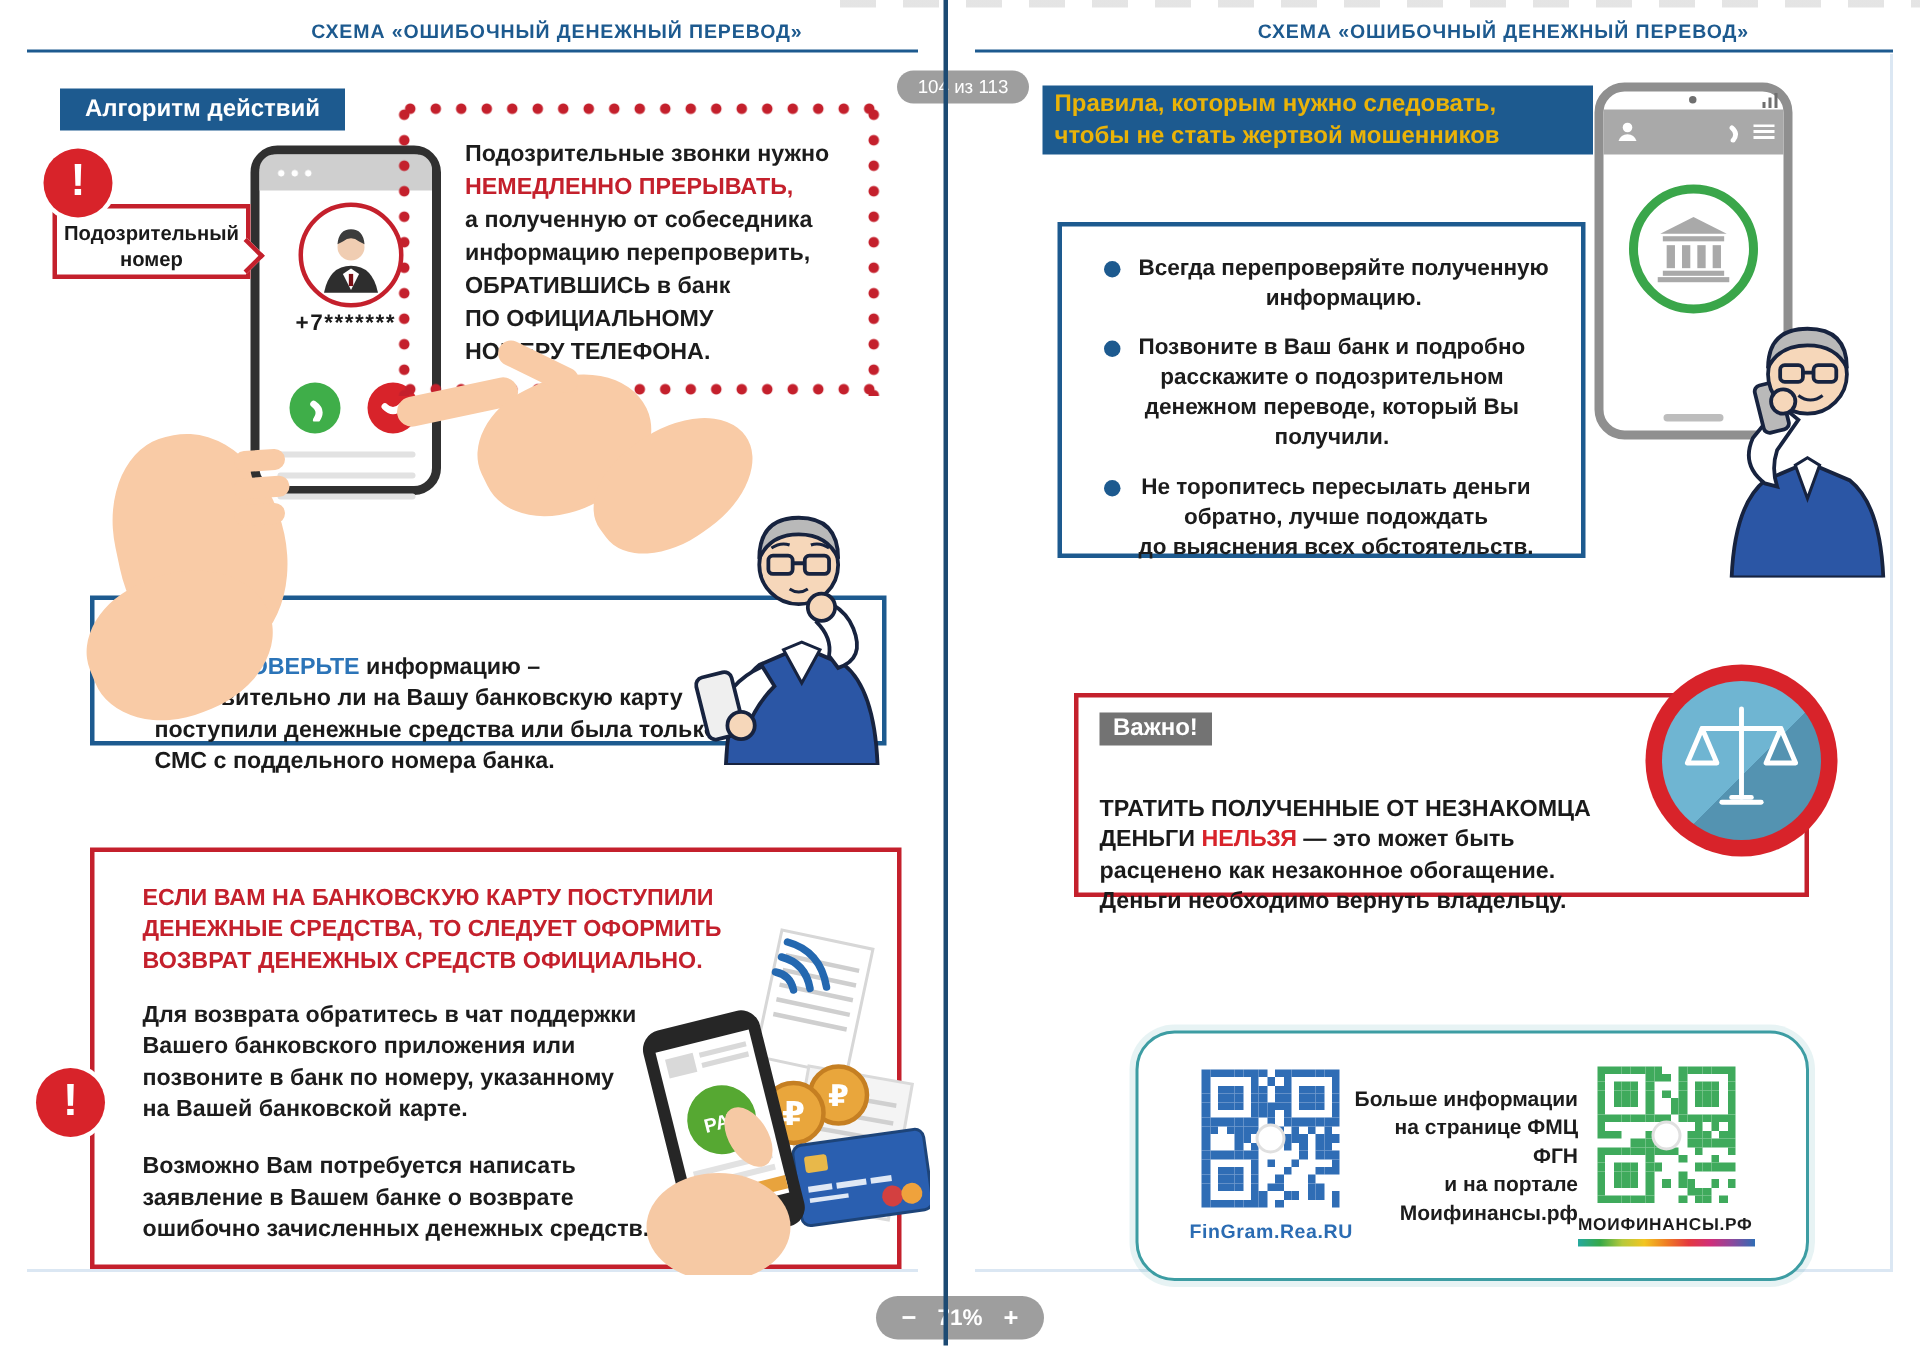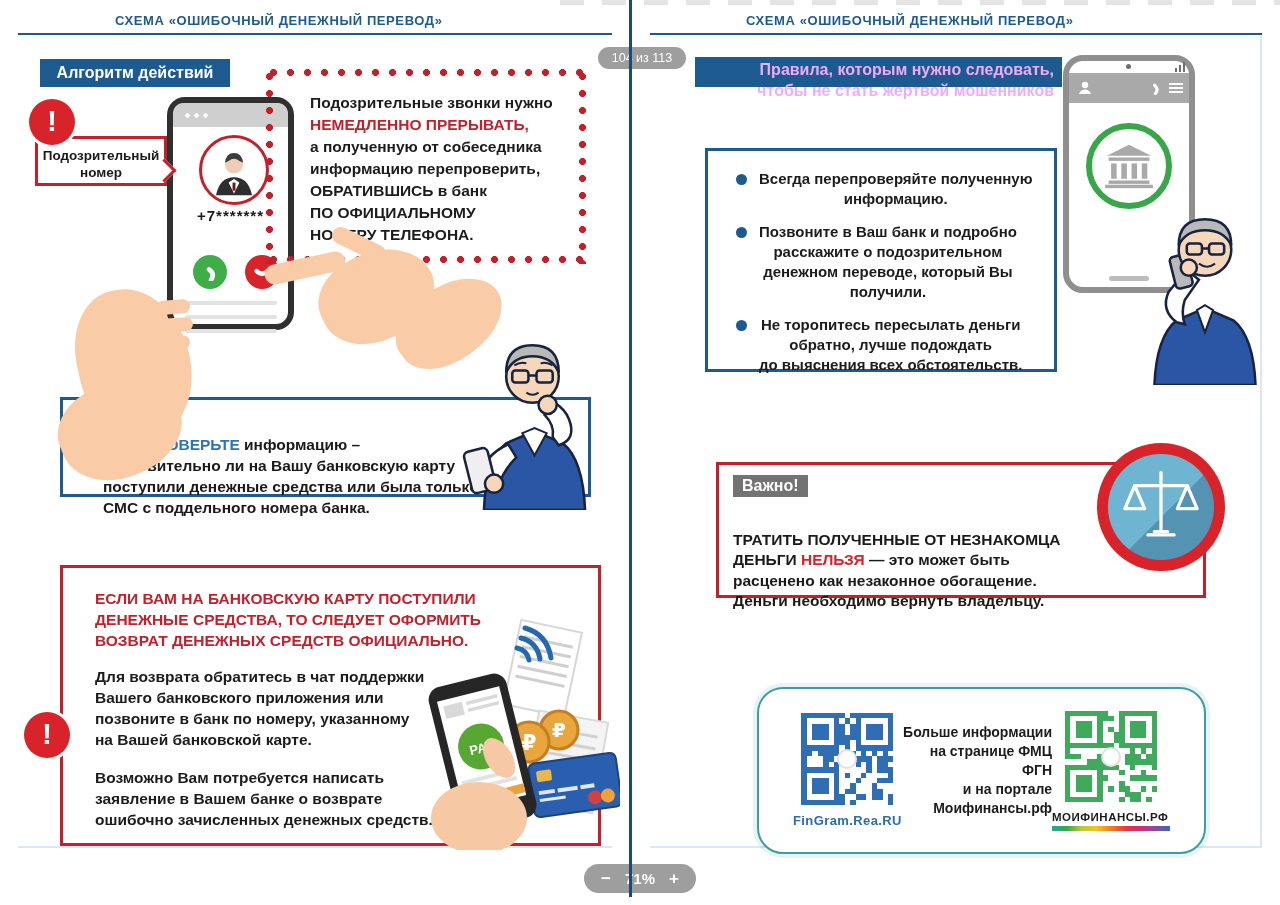--- a/index.html
+++ b/index.html
@@ -2,21 +2,21 @@
 <html><head>
 <meta charset="utf-8">
 <style>
   html,body{margin:0;padding:0;background:#fff;}
   #app{position:relative;width:1280px;height:905px;overflow:hidden;background:#fff;
        font-family:"Liberation Sans","DejaVu Sans",sans-serif;color:#1a1a1a;}
   .abs{position:absolute;}
   .pre{white-space:pre-line;}
 
   
-  .hdr{position:absolute;top:13px;width:420px;text-align:left;font-size:13px;font-weight:bold;
+  .hdr{position:absolute;top:13px;width:420px;text-align:right;font-size:13px;font-weight:bold;
        color:#1d5a8f;letter-spacing:.6px;}
   .hdr-rule{position:absolute;top:33px;height:2px;background:#1d5a8f;}
   .page-edge{position:absolute;background:#dbe7f3;}
   .top-dashes{position:absolute;left:560px;top:0;width:720px;height:5px;opacity:.65;
        background:repeating-linear-gradient(90deg,#d6d6d6 0 24px,transparent 24px 42px);}
 
   
   .divider{position:absolute;left:629px;top:0;width:3px;height:897px;background:#1c4a73;z-index:50;}
   .pill{position:absolute;background:rgba(145,145,145,.88);color:#fff;border-radius:15px;z-index:40;
         display:flex;align-items:center;justify-content:center;}
@@ -60,22 +60,22 @@
   .recheck-box{left:60px;top:397px;width:531px;height:100px;border:3px solid #1d5a8f;box-sizing:border-box;
       padding:13px 0 0 40px;font-size:15.5px;font-weight:bold;line-height:21px;}
   .lead-blue{color:#2b74b8;}
 
   .refund-box{left:60px;top:565px;width:541px;height:281px;border:3px solid #c4202c;box-sizing:border-box;
       padding:20px 0 0 32px;}
   .refund-head{color:#c4202c;font-size:15.5px;font-weight:bold;line-height:21px;margin-bottom:15px;}
   .refund-para{font-size:15.5px;font-weight:bold;line-height:21px;color:#1c1c1c;margin-bottom:17px;width:400px;}
 
   
-  .rules-title{left:695px;top:57px;width:367px;height:30px;background:#1d5a8f;color:#f0abfc;box-sizing:border-box;
-      font-size:16px;font-weight:bold;line-height:21px;padding:2px 8px;text-align:right;}
+  .rules-title{left:695px;top:57px;width:367px;height:46px;background:#1d5a8f;color:#eab308;box-sizing:border-box;
+      font-size:16px;font-weight:bold;line-height:21px;padding:2px 8px;}
   .phone2{left:1063px;top:55px;width:132px;height:238px;background:#fff;border:6px solid #8f8f8f;
       border-radius:20px;z-index:2;box-sizing:border-box;}
   .phone2-bar{position:absolute;left:0;top:12px;width:120px;height:30px;background:#a9a9a9;}
   .notch-dot{position:absolute;left:57px;top:3px;width:5px;height:5px;border-radius:50%;background:#6f6f6f;}
   .sig{position:absolute;right:4px;top:1px;display:flex;align-items:flex-end;gap:1.5px;}
   .sig i{display:block;width:2.5px;background:#6f6f6f;}
   .bank-ring{position:absolute;left:17px;top:62px;width:86px;height:86px;border:6px solid #3aa64a;border-radius:50%;
       display:flex;align-items:center;justify-content:center;box-sizing:border-box;}
   .home-bar{position:absolute;left:40px;bottom:6px;width:40px;height:5px;border-radius:3px;background:#bdbdbd;}
   .menu-ic{width:14px;height:10px;background:repeating-linear-gradient(#fff 0 2px,transparent 2px 4px);}

